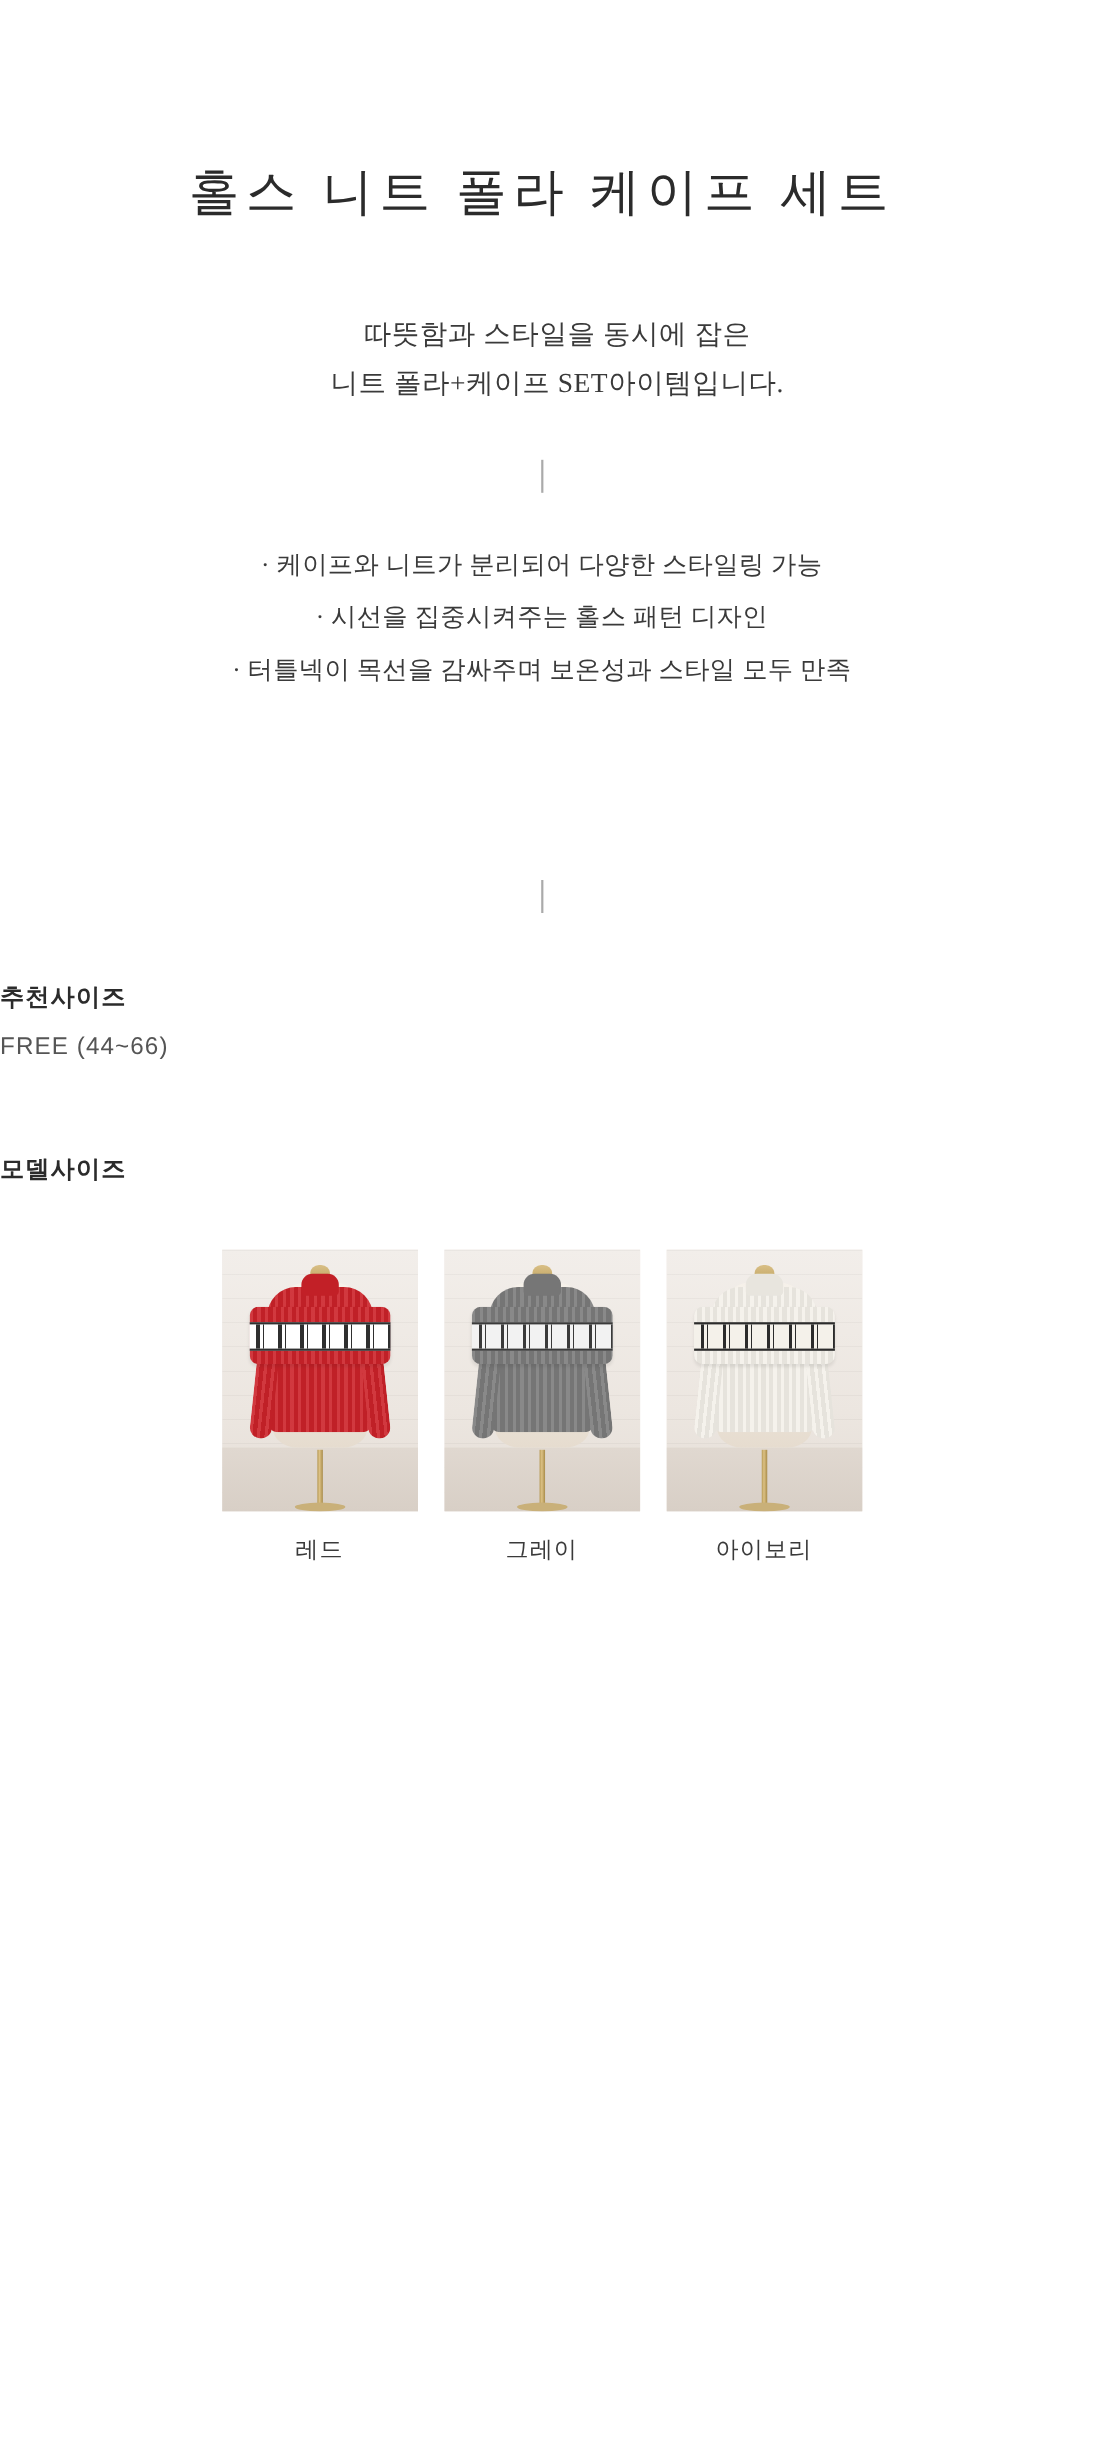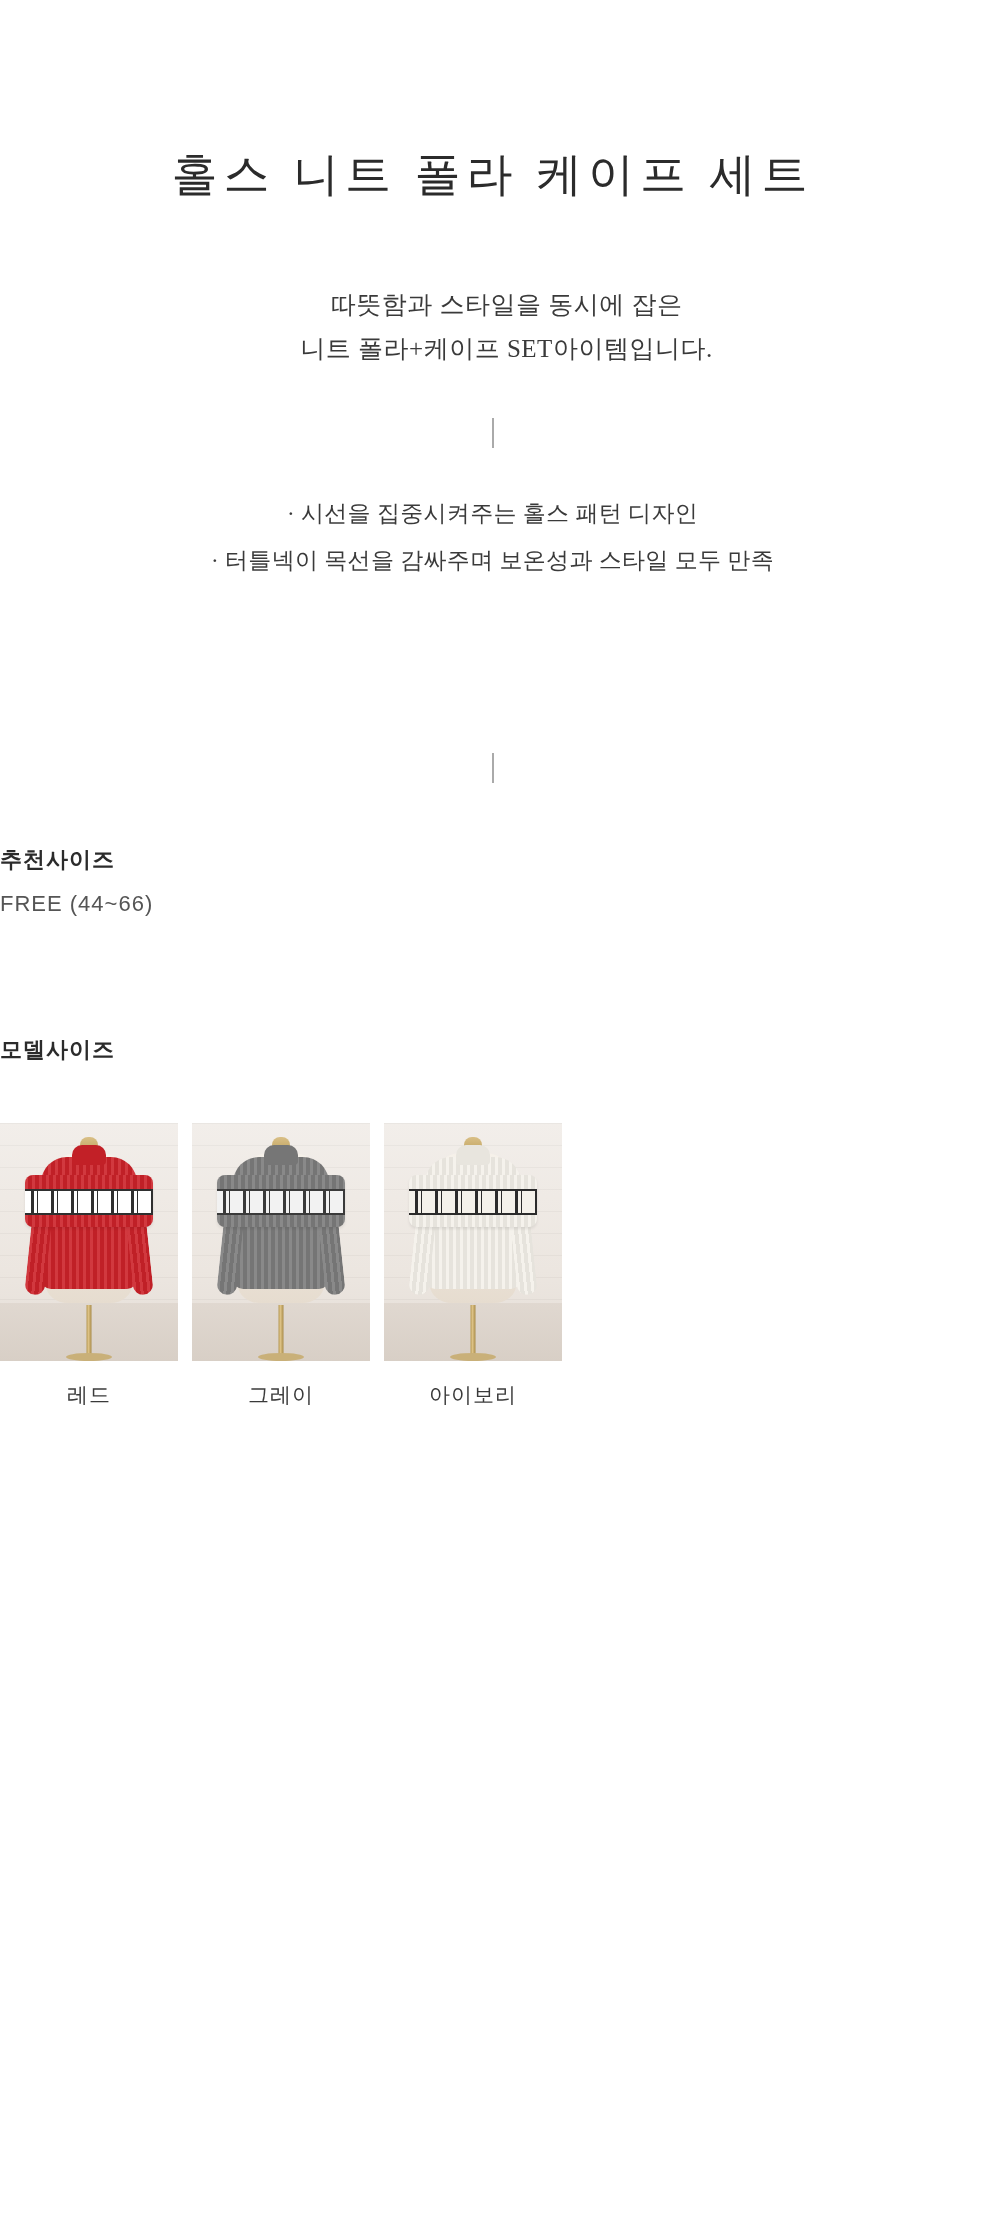--- a/index.html
+++ b/index.html
@@ -90,29 +90,29 @@
     letter-spacing: 1px;
   }
   .size-value {
     margin-top: 16px;
     font-family: "Liberation Sans", "DejaVu Sans", sans-serif;
     font-size: 22px;
     color: #555555;
     letter-spacing: 1px;
   }
   .model-section {
-    margin-top: 118px;
+    margin-top: 84px;
   }
 
   
   .colors {
     margin-top: 58px;
     display: flex;
-    justify-content: flex-start;
-    gap: 14px;
+    justify-content: center;
+    gap: 24px;
   }
   .color-item {
     width: 178px;
     text-align: center;
   }
   .photo {
     width: 178px;
     height: 238px;
     position: relative;
     overflow: hidden;
@@ -255,20 +255,21 @@
   </div>
 
   <div class="lead">
     <div>따뜻함과 스타일을 동시에 잡은</div>
     <div>니트 폴라+케이프 SET아이템입니다.</div>
   </div>
 
   <div class="divider"></div>
 
   <div class="features">
+    <div class="feature-line">· 케이프와 니트가 분리되어 다양한 스타일링 가능</div>
     <div class="feature-line">· 시선을 집중시켜주는 홀스 패턴 디자인</div>
     <div class="feature-line">· 터틀넥이 목선을 감싸주며 보온성과 스타일 모두 만족</div>
   </div>
 
   <div class="divider second"></div>
 
   <div class="size-section">
     <div class="size-heading">추천사이즈</div>
     <div class="size-value">FREE (44~66)</div>
   </div>

